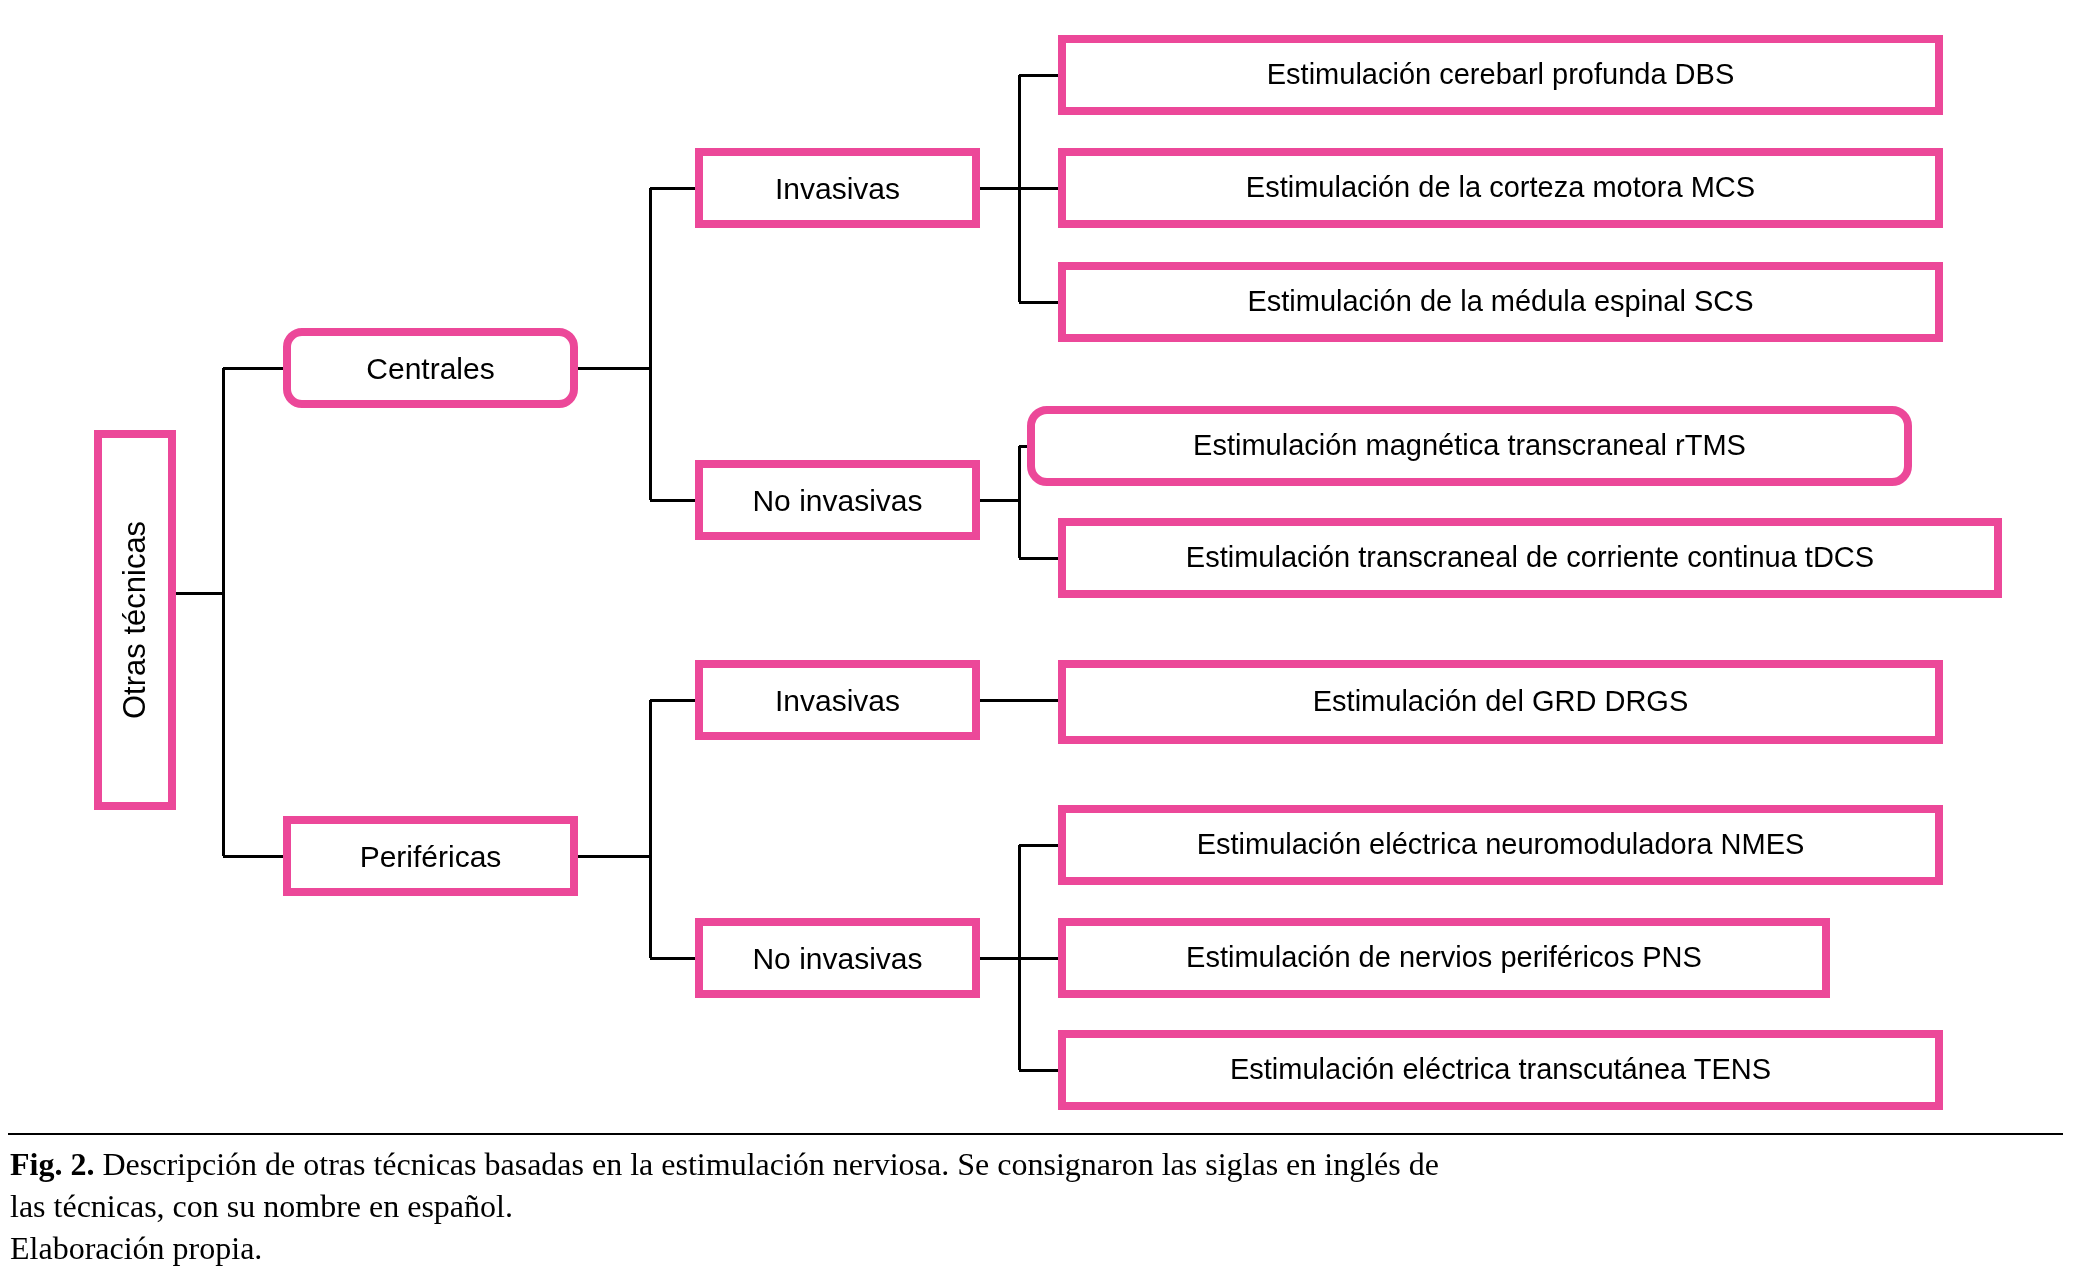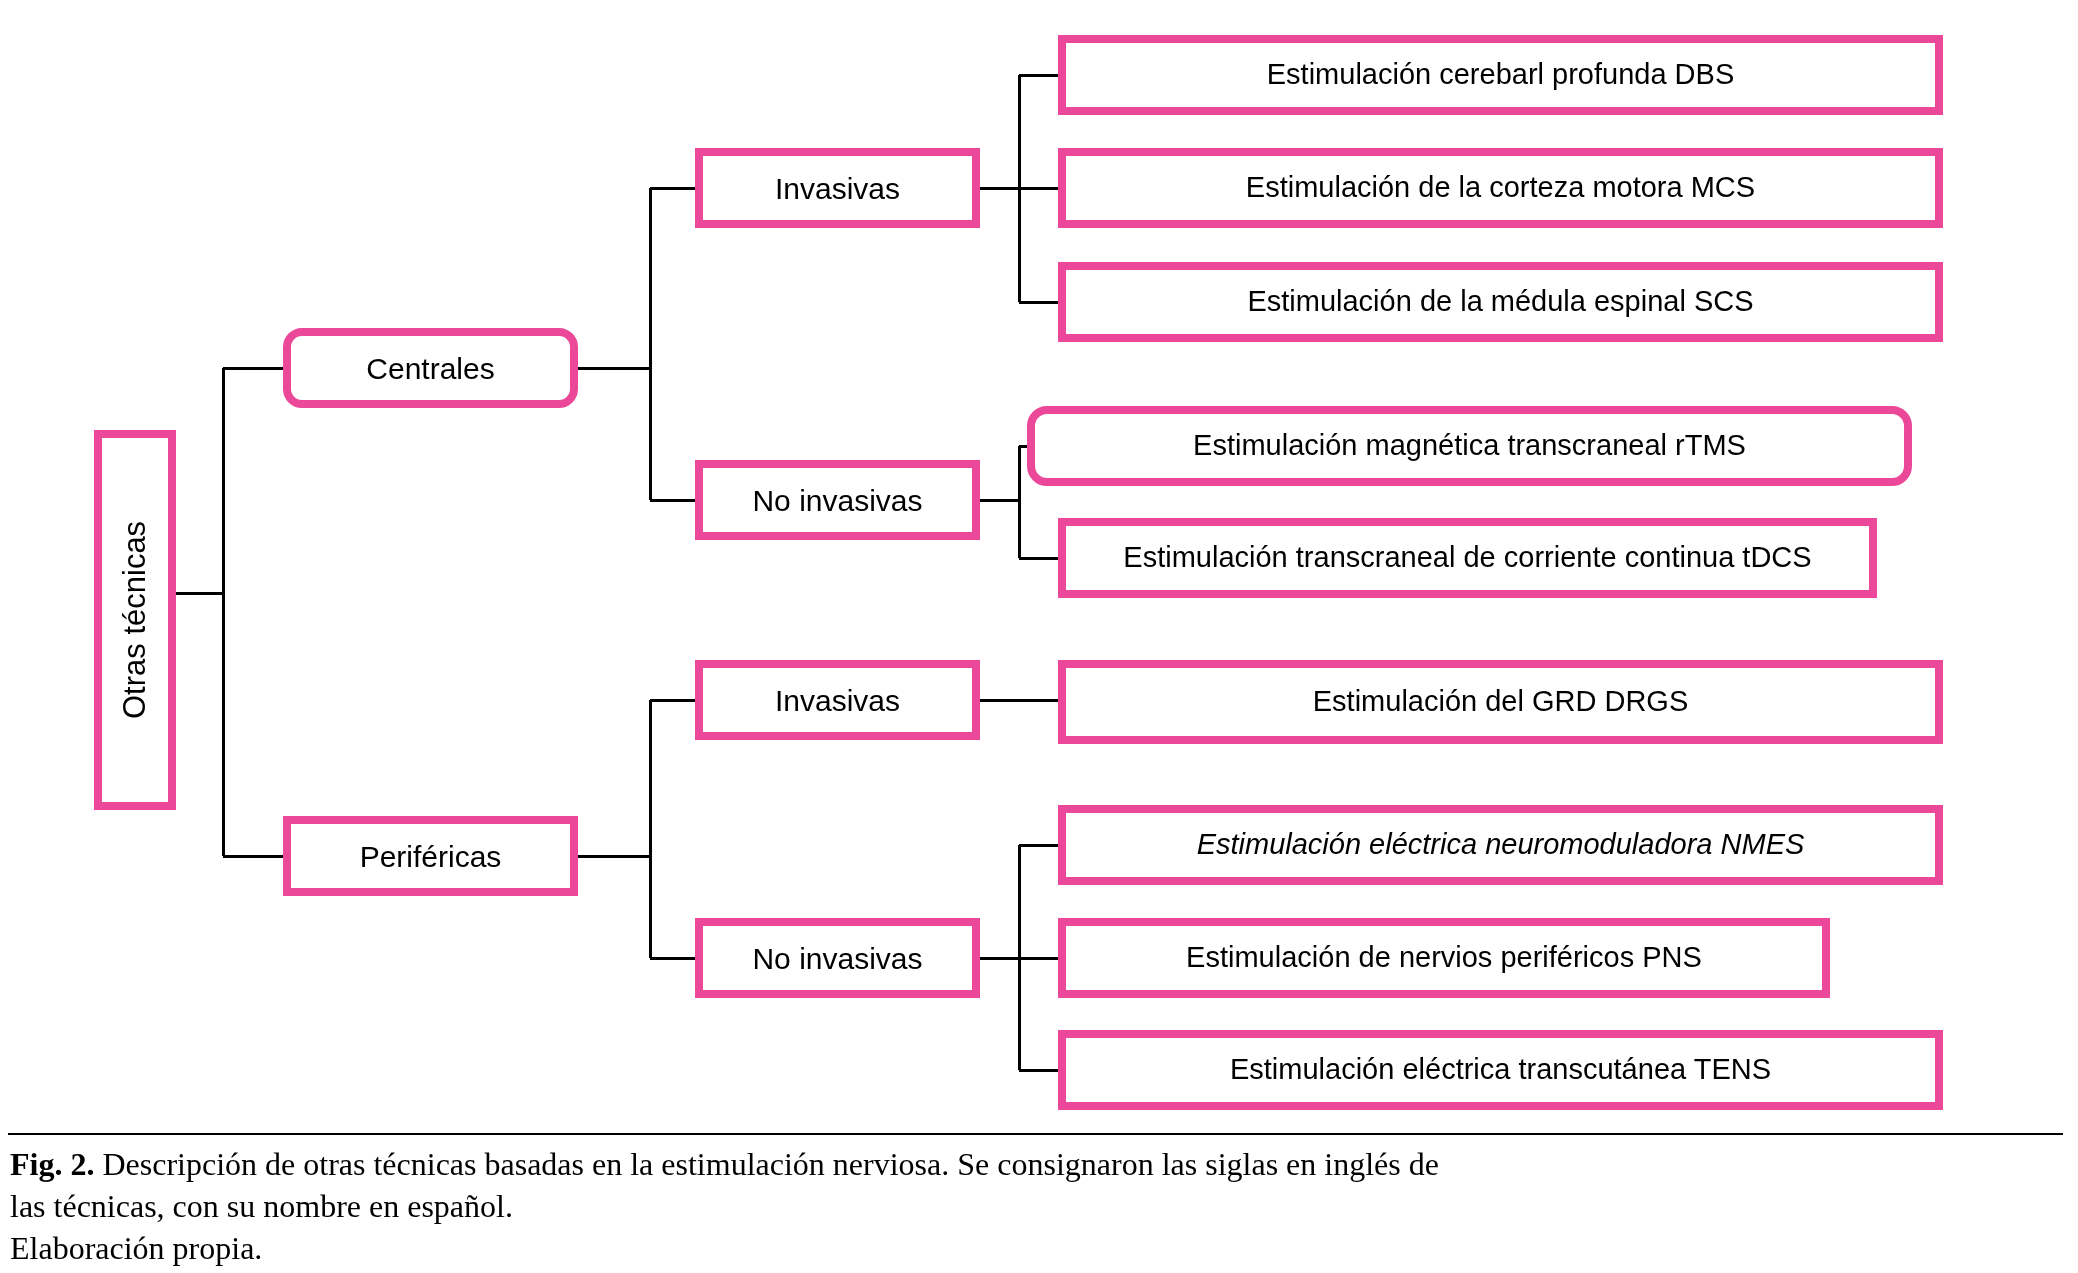--- a/index.html
+++ b/index.html
@@ -173,29 +173,29 @@
     </div>
 
     <div class="node-box" style="left:1058px; top:262px; width:885px; height:80px;text-align:right;">
       <span class="node-label leaf-label">Estimulación de la médula espinal SCS</span>
     </div>
 
     <div class="node-box" style="left:1027px; top:406px; width:885px; height:80px;border-radius:20px;">
       <span class="node-label leaf-label">Estimulación magnética transcraneal rTMS</span>
     </div>
 
-    <div class="node-box" style="left:1058px; top:518px; width:819px; height:80px;">
+    <div class="node-box" style="left:1058px; top:518px; width:944px; height:80px;">
       <span class="node-label leaf-label">Estimulación transcraneal de corriente continua tDCS</span>
     </div>
 
     <div class="node-box" style="left:1058px; top:660px; width:885px; height:84px;">
       <span class="node-label leaf-label">Estimulación del GRD DRGS</span>
     </div>
 
-    <div class="node-box" style="left:1058px; top:805px; width:885px; height:80px;font-style:italic;">
+    <div class="node-box" style="left:1058px; top:805px; width:885px; height:80px;">
       <span class="node-label leaf-label">Estimulación eléctrica neuromoduladora NMES</span>
     </div>
 
     <div class="node-box" style="left:1058px; top:918px; width:772px; height:80px;">
       <span class="node-label leaf-label">Estimulación de nervios periféricos PNS</span>
     </div>
 
     <div class="node-box" style="left:1058px; top:1030px; width:885px; height:80px;">
       <span class="node-label leaf-label">Estimulación eléctrica transcutánea TENS</span>
     </div>

